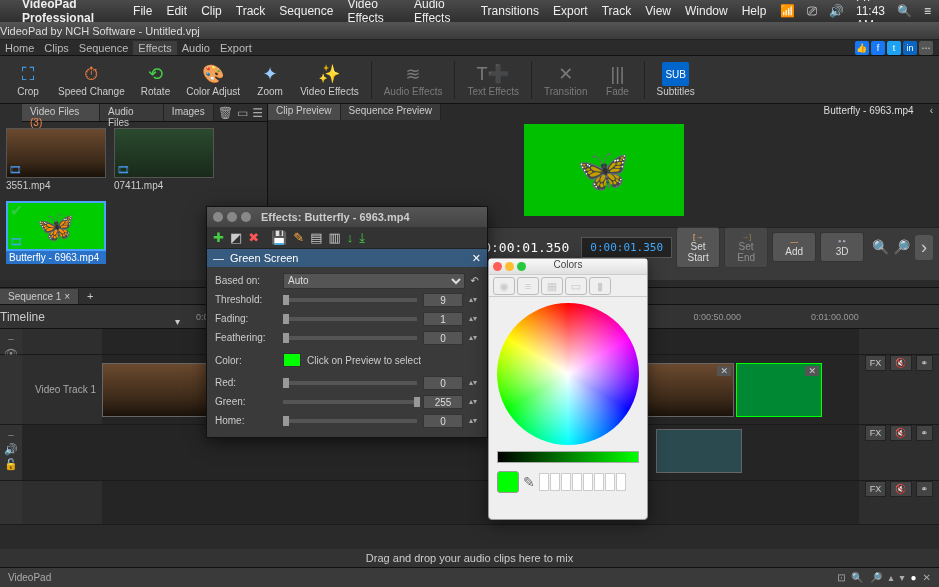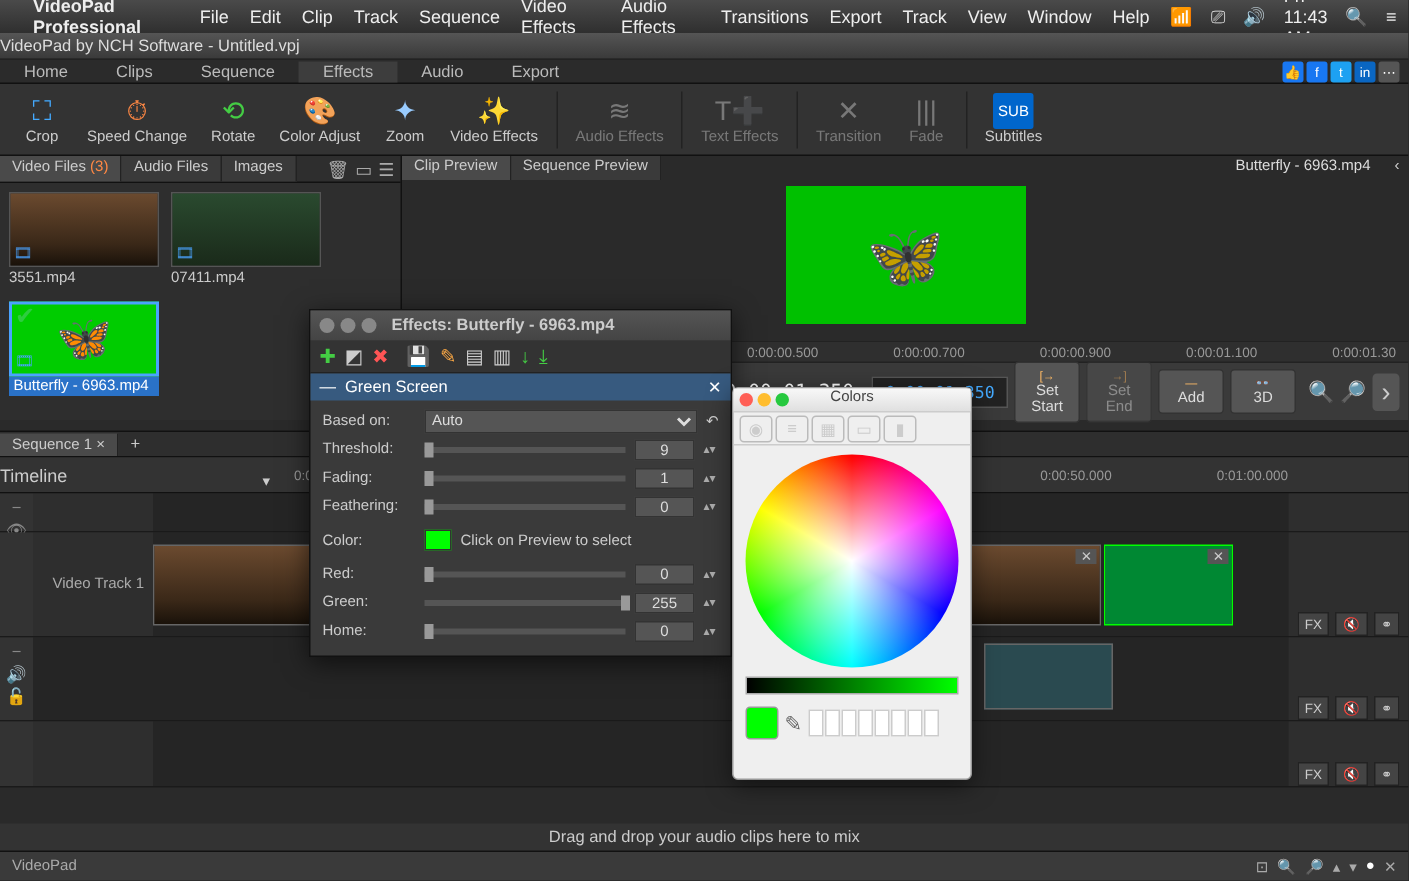--- a/index.html
+++ b/index.html
@@ -9,38 +9,38 @@
 .menubar { height: 22px; background: linear-gradient(#4a4a4a,#2f2f2f); display: flex; align-items: center; padding: 0 8px; color: #eee; font-size: 12px; gap: 14px; }
 .menubar .apple { font-size: 13px; }
 .menubar .right { margin-left: auto; display: flex; gap: 12px; align-items: center; }
 .menubar .app-title { font-weight: bold; }
 
 
 .titlebar { height: 18px; background: linear-gradient(#555,#3a3a3a); text-align: left; font-size: 11px; line-height: 18px; color: #ddd; position: relative; border-bottom:1px solid #222;}
 
 
 .toptabs { height: 16px; background: #2b2b2b; display: flex; align-items: center; font-size: 11px; border-bottom: 1px solid #111; }
-.toptabs .tab { padding: 1px 16px; color: #bbb; cursor: pointer; }
+.toptabs .tab { padding: 1px 5px; color: #bbb; cursor: pointer; }
 .toptabs .tab.active { background: #3d3d3d; }
 .toptabs .social { margin-left: auto; display:flex; gap:2px; padding-right:6px;}
 .toptabs .social span{ width:14px;height:14px;background:#1877f2;display:inline-block;border-radius:2px;font-size:9px;text-align:center;line-height:14px;color:#fff;}
 
 
 .toolbar { height: 48px; background: #333; display: flex; align-items: center; padding: 0 6px; gap: 0; border-bottom: 1px solid #111;}
 .tool { display: flex; flex-direction: column; align-items: center; justify-content: center; padding: 2px 8px; font-size: 10px; color: #ccc; cursor: pointer; min-width: 44px;}
 .tool .ic { height: 24px; display: flex; align-items: center; justify-content: center; font-size: 18px; }
 .tool.dim { opacity: 0.45; }
 .vdiv { width:1px; height:38px; background:#222; margin:0 4px;}
 
 
 .main { position: absolute; top: 104px; left: 0; right: 0; bottom: 0; }
 
 
 .clipbin { position: absolute; left: 0; top: 0; width: 268px; height: 176px; background: #2e2e2e; border-right: 1px solid #111; }
-.clipbin .tabs { height: 18px; display: flex; font-size: 10px; border-bottom: 1px solid #111; }
+.clipbin .tabs { height: 18px; display: flex; font-size: 10px; border-bottom: 1px solid #111; margin-left: 22px; }
 .clipbin .tabs .t { padding: 2px 8px; background:#3a3a3a; border-right:1px solid #222; cursor:pointer;}
 .clipbin .tabs .t.active { background:#4a4a4a; }
 .clipbin .tabs .tools { margin-left:auto; display:flex; gap:4px; padding:2px 4px;}
 .clipbin .tabs .tools span{font-size:12px;cursor:pointer;color:#aaa;}
 .clipbin .thumbs { padding: 6px; display: flex; flex-wrap: wrap; gap: 8px; }
 .thumb { width: 100px; }
 .thumb .img { width: 100px; height: 50px; background: #000; border: 1px solid #555; position:relative;}
 .thumb .img.selected { border: 2px solid #4aa3ff; }
 .thumb .img .fi { position:absolute; left:2px; bottom:2px; font-size:10px; color:#4aa3ff;}
 .thumb .img .check { position:absolute; left:2px; top:-2px; font-size:16px; color:#2ecc40;}
@@ -76,21 +76,21 @@
 .timeline .hdr .lbl .arr{position:absolute;right:6px;top:5px;font-size:10px;}
 .timeline .hdr .tr { flex:1; display:flex; align-items:center; font-size:9px; color:#999; gap:70px; padding-left:10px; overflow:hidden;}
 .track { display:flex; height:70px; border-bottom:1px solid #1a1a1a;}
 .track .ctrl { width:22px; background:#333; display:flex; flex-direction:column; align-items:center; justify-content:flex-start; padding-top:4px; gap:2px;}
 .track .ctrl span{font-size:11px;cursor:pointer;color:#888;}
 .track .name { width:80px; background:#2e2e2e; display:flex; align-items:center; justify-content:flex-end; padding-right:6px; font-size:10px; color:#aaa;}
 .track .content { flex:1; background:#252525; position:relative; overflow:hidden;}
 .clip { position:absolute; top:8px; height:54px; background:#4a4035; border:1px solid #666; }
 .clip.audio { background:#2a4a50; top:4px; height:44px;}
 .clip .xbtn{position:absolute;right:2px;top:2px;background:#555;font-size:9px;padding:0 3px;cursor:pointer;}
-.track .fx { width:80px; background:#2e2e2e; display:flex; align-items:flex-end; justify-content:center; gap:4px;}
+.track .fx { width:80px; background:#2e2e2e; display:flex; align-items:flex-start; justify-content:center; gap:4px;}
 .track .fx span{background:#444;border:1px solid #222;padding:2px 4px;font-size:9px;cursor:pointer;}
 .overlaytxt{position:absolute;color:#bbb;font-size:12px;}
 
 
 .audiomsg { position:absolute; left:0; right:0; bottom:20px; height:18px; background:#333; text-align:center; line-height:18px; font-size:11px; color:#ccc;}
 .statusbar { position:absolute; left:0; right:0; bottom:0; height:20px; background:#3a3a3a; border-top:1px solid #111; display:flex; align-items:center; padding:0 8px; font-size:10px; color:#aaa;}
 .statusbar .r{margin-left:auto;display:flex;gap:6px;align-items:center;}
 
 
 .fxdialog { position:absolute; left:206px; top:206px; width:282px; height:232px; background:#3a3a3a; border:1px solid #111; box-shadow:0 4px 16px rgba(0,0,0,0.6); z-index:10;}
@@ -275,27 +275,20 @@
       <span class="t">Sequence Preview</span>
       <span class="title">Butterfly - 6963.mp4</span>
       <span class="arrow">‹</span>
     </div>
     <div class="vid">
         <span class="butterfly">🦋</span>
       </div>
   </div>
 
   <div class="transport">
-    <div class="ruler">
-      <span>0:00:00.500</span>
-      <span>0:00:00.700</span>
-      <span>0:00:00.900</span>
-      <span>0:00:01.100</span>
-      <span>0:00:01.30</span>
-    </div>
     <div class="trbtns">
       <span style="width:220px"></span>
       <span style="font-size:14px;cursor:pointer">▶</span>
       <span class="timecode">0:00:00.000</span>
       <span class="timecode" style="color:#fff;font-size:13px;border:none;background:none">0:00:01.350</span>
       <span class="timecode">0:00:01.350</span>
       <div class="tbtn"><div class="top">[→</div><span>Set Start</span></div>
       <div class="tbtn" style="opacity:.5"><div class="top">→]</div><span>Set End</span></div>
       <div class="tbtn"><div class="top">—</div><span>Add</span></div>
       <div class="tbtn"><div class="top" style="color:#f44">👓</div><span>3D</span></div>

